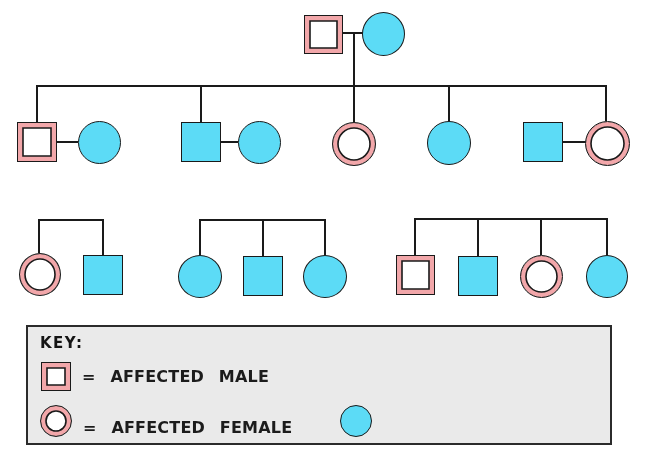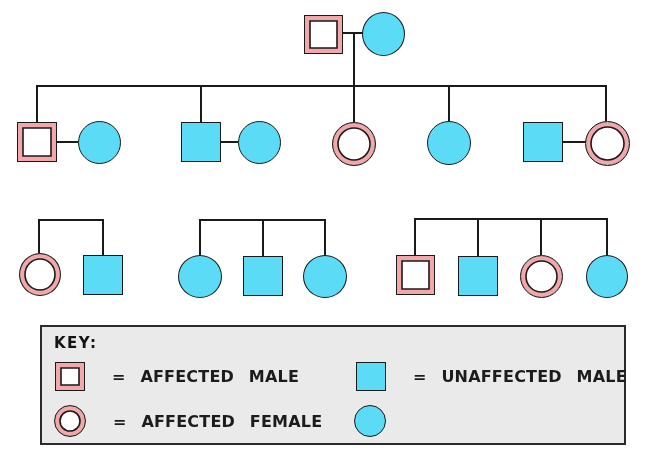--- a/index.html
+++ b/index.html
@@ -18,38 +18,38 @@
     background:var(--cyan);
     border:1.6px solid var(--line);
   }
   .status-affected {
     background:#ffffff;
     border:1.6px solid var(--line);
     box-shadow: inset 0 0 0 4.2px var(--pink), inset 0 0 0 5.8px var(--line);
   }
   
   #key-box {
-    position:absolute; left:40px; top:325px; width:582px; height:116px;
+    position:absolute; left:26px; top:325px; width:582px; height:116px;
     background:var(--keybg);
     border:2.5px solid #2b2b2b;
   }
   .key-title {
     position:absolute; left:12px; top:7px;
     font-size:15px; font-weight:bold; letter-spacing:1.5px; color:#141414;
   }
-  .key-entry { position:absolute; display:flex; align-items:center; gap:27px; }
+  .key-entry { position:absolute; display:flex; align-items:center; gap:11px; }
   .key-entry .sym { flex:0 0 auto; }
   .sym.square { width:30px; height:29px; }
   .sym.circle { width:32px; height:32px; border-radius:50%; }
   .key-label {
     font-size:16px; font-weight:bold; letter-spacing:0.2px; word-spacing:9px;
     color:#1c1c1c; white-space:nowrap;
   }
   .ke-1 { left:13px;  top:35px; }
-  .ke-2 { left:12px;  top:78px; }
+  .ke-2 { left:12px;  top:78px;align-items:flex-end; }
   .ke-3 { left:314px; top:35px; }
   .ke-4 { left:312px; top:78px; }
 </style>
 </head>
 <body>
 
 <div id="stage">
 
   <div id="pedigree-layer">
       <div class="line" style="left: 342px; top: 32px; width: 21px; height: 2px;"></div>
@@ -102,23 +102,19 @@
     <div class="key-entry ke-1">
       <span class="sym square status-affected"></span>
       <span class="key-label">= AFFECTED MALE</span>
     </div>
 
     <div class="key-entry ke-2">
       <span class="sym circle status-affected"></span>
       <span class="key-label">= AFFECTED FEMALE</span>
     </div>
 
-    <div class="key-entry ke-3">
-      <span class="sym square status-unaffected"></span>
-      <span class="key-label">= UNAFFECTED MALE</span>
-    </div>
 
     <div class="key-entry ke-4">
       <span class="sym circle status-unaffected"></span>
     </div>
   </div>
 
 </div>
 
 </body></html>

